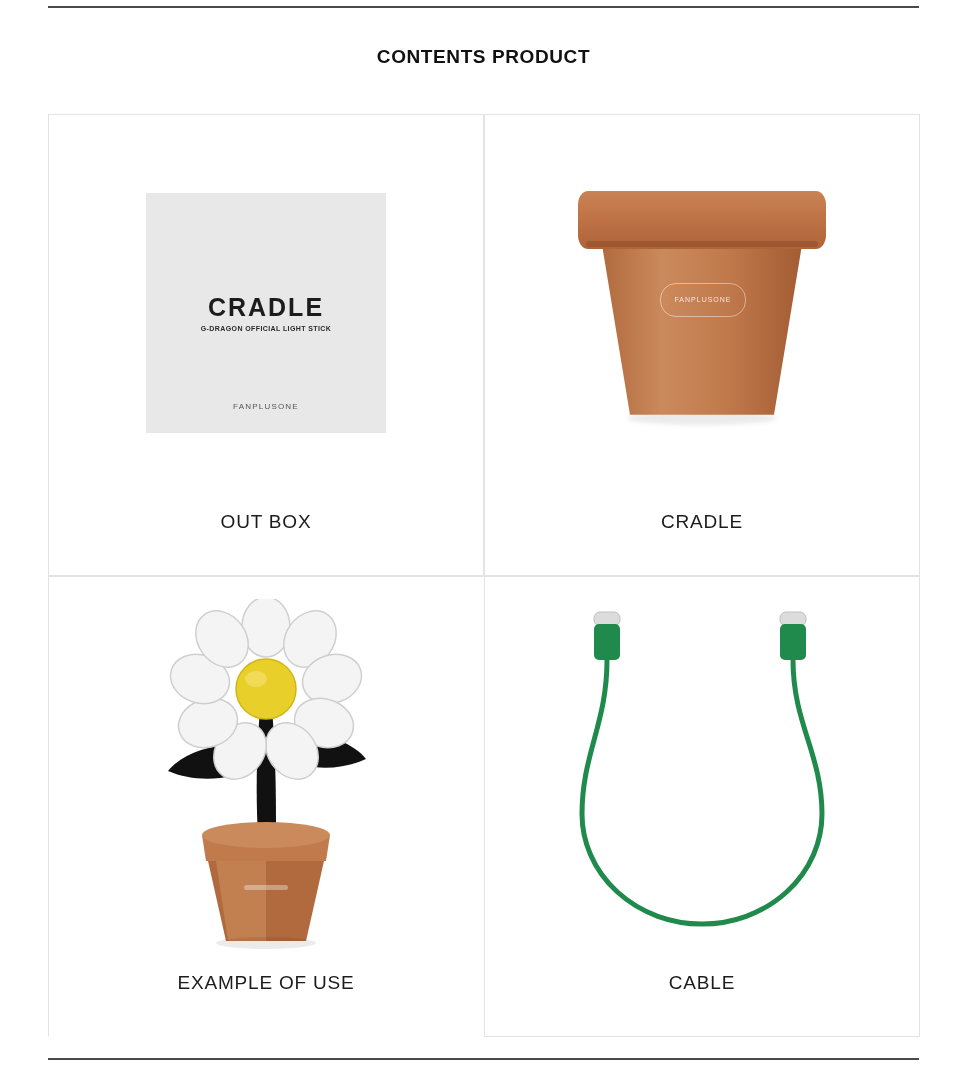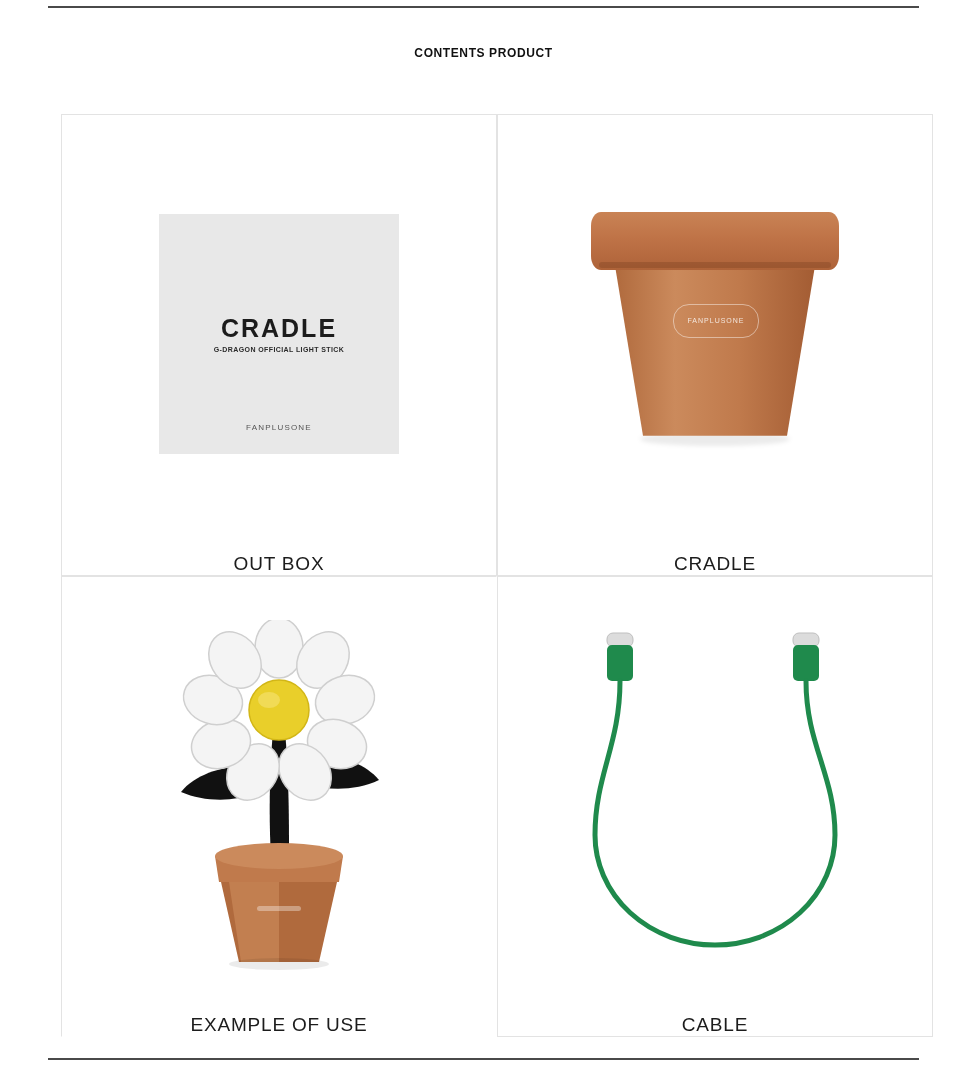--- a/index.html
+++ b/index.html
@@ -36,35 +36,34 @@
     bottom: 20px;
     height: 2px;
     background: #4a4a4a;
   }
   .title {
     position: absolute;
     top: 46px;
     left: 0;
     width: 100%;
     text-align: center;
-    font-size: 12px;
+    font-size: 19px;
     font-weight: bold;
     letter-spacing: 0.6px;
     color: #111111;
   }
   .grid {
     position: absolute;
     left: 48px;
     top: 114px;
     width: 872px;
     height: 923px;
     display: grid;
     grid-template-columns: 1fr 1fr;
     grid-template-rows: 1fr 1fr;
-    margin-left: 13px;
   }
   .cell {
     position: relative;
     box-sizing: border-box;
     display: flex;
     flex-direction: column;
     align-items: center;
     justify-content: flex-start;
     border-right: 1px solid #e3e3e3;
     border-bottom: 1px solid #e3e3e3;
@@ -80,20 +79,21 @@
     width: 100%;
     display: flex;
     align-items: center;
     justify-content: center;
     position: relative;
   }
   .caption {
     font-size: 19px;
     letter-spacing: 0.8px;
     color: #1c1c1c;
+    padding-bottom: 42px;
     text-align: center;
   }
 
   
   .box {
     width: 240px;
     height: 240px;
     background: #e8e8e8;
     position: relative;
     display: flex;

